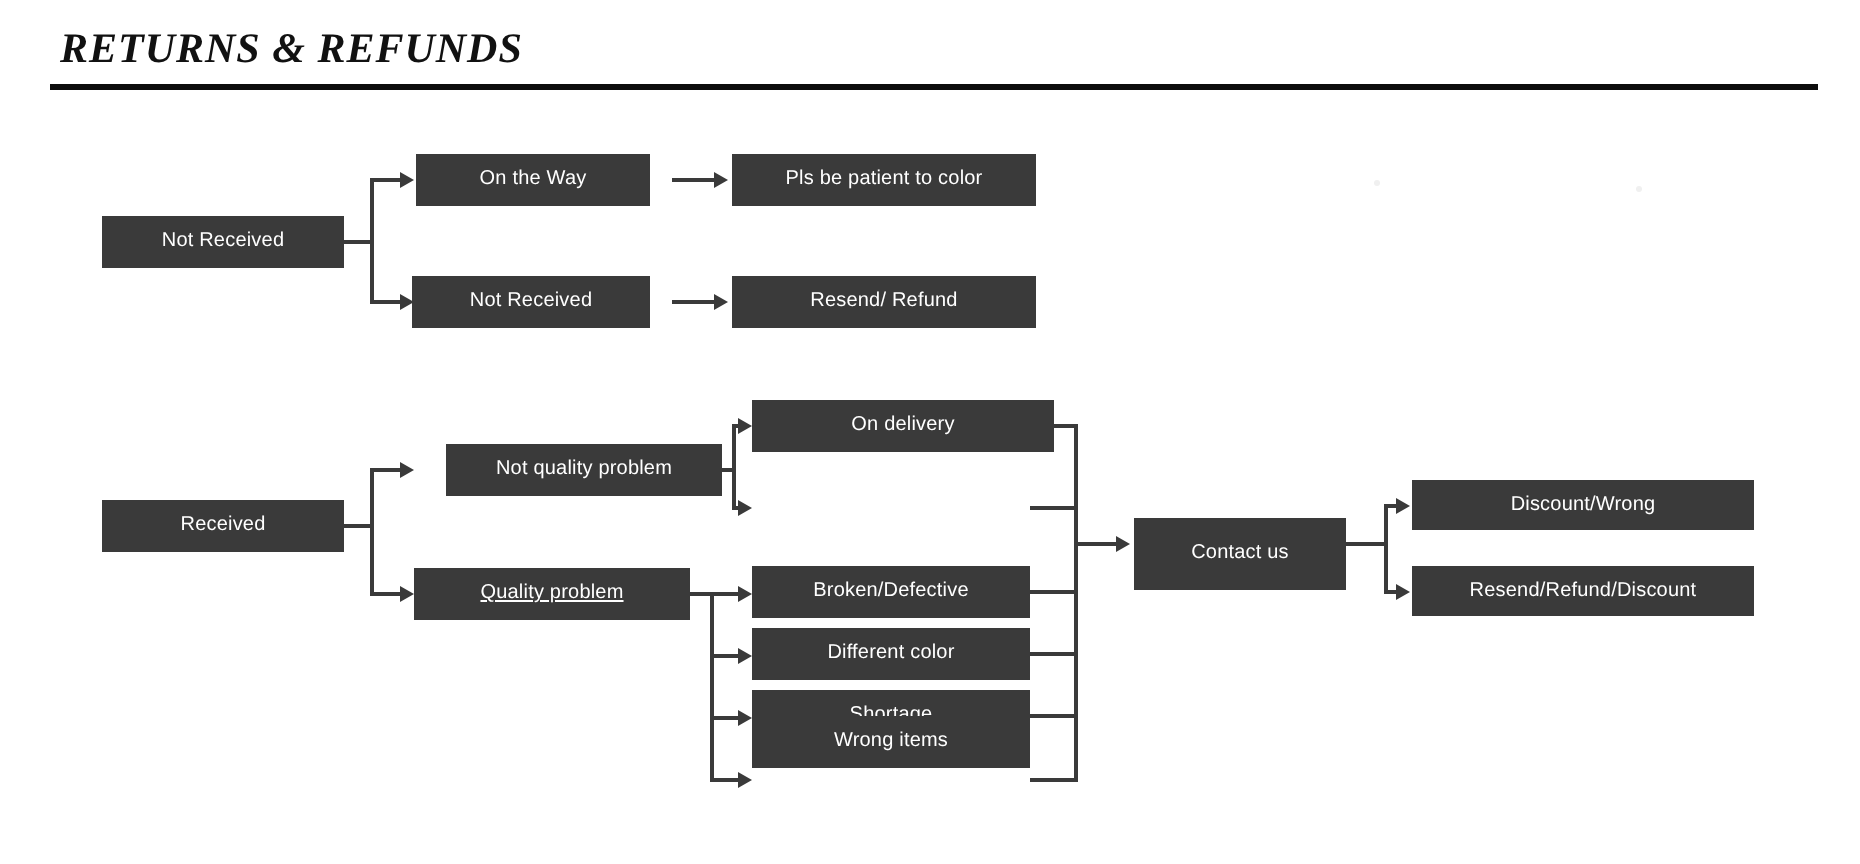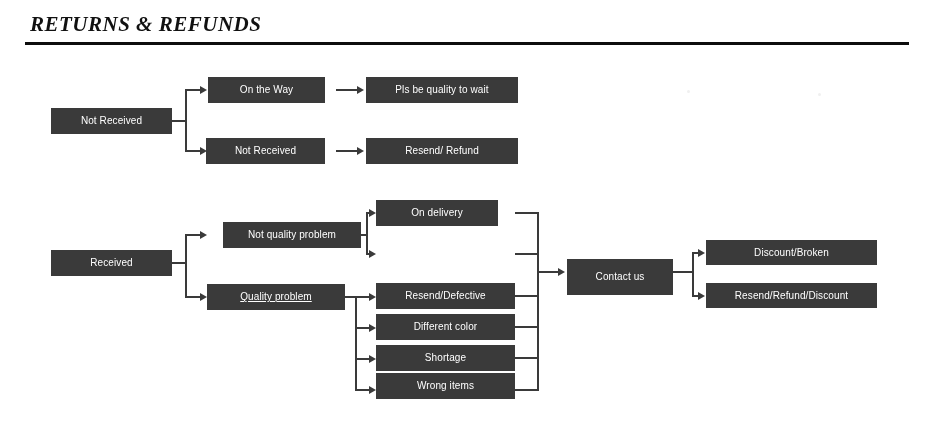--- a/index.html
+++ b/index.html
@@ -101,21 +101,21 @@
   <div class="arrow-r" style="left:200px; top:85.5px;"></div>
 
   <div class="hline" style="left:185px; top:150px; width:16px;"></div>
   <div class="arrow-r" style="left:200px; top:146.5px;"></div>
 
   <div class="node" style="left:208px; top:77px; width:117px; height:26px;">On the Way</div>
 
   <div class="hline" style="left:336px; top:89px; width:22px;"></div>
   <div class="arrow-r" style="left:357px; top:85.5px;"></div>
 
-  <div class="node" style="left:366px; top:77px; width:152px; height:26px;">Pls be quality to wait</div>
+  <div class="node" style="left:366px; top:77px; width:152px; height:26px;">Pls be patient to color</div>
 
   <div class="node" style="left:206px; top:138px; width:119px; height:26px;">Not Received</div>
 
   <div class="hline" style="left:336px; top:150px; width:22px;"></div>
   <div class="arrow-r" style="left:357px; top:146.5px;"></div>
 
   <div class="node" style="left:366px; top:138px; width:152px; height:26px;">Resend/ Refund</div>
 
   <div class="node" style="left:51px; top:250px; width:121px; height:26px;text-align:right;">Received</div>
 
@@ -143,26 +143,26 @@
   <div class="vline" style="left:355px; top:296px; height:94px;"></div>
   <div class="hline" style="left:355px; top:296px; width:17px;"></div>
   <div class="arrow-r" style="left:369px; top:292.5px;"></div>
   <div class="hline" style="left:355px; top:327px; width:17px;"></div>
   <div class="arrow-r" style="left:369px; top:323.5px;"></div>
   <div class="hline" style="left:355px; top:358px; width:17px;"></div>
   <div class="arrow-r" style="left:369px; top:354.5px;"></div>
   <div class="hline" style="left:355px; top:389px; width:17px;"></div>
   <div class="arrow-r" style="left:369px; top:385.5px;"></div>
 
-  <div class="node" style="left:376px; top:200px; width:122px; height:26px;">On delivery</div>
+  <div class="node" style="left:376px; top:200px; width:151px; height:26px;">On delivery</div>
 
-  <div class="node" style="left:376px; top:283px; width:139px; height:26px;">Resend/Defective</div>
+  <div class="node" style="left:376px; top:283px; width:139px; height:26px;">Broken/Defective</div>
   <div class="node" style="left:376px; top:314px; width:139px; height:26px;">Different color</div>
   <div class="node" style="left:376px; top:345px; width:139px; height:26px;">Shortage</div>
-  <div class="node" style="left:376px; top:373px; width:139px; height:26px;">Wrong items</div>
+  <div class="node" style="left:376px; top:358px; width:139px; height:26px;">Wrong items</div>
 
   <div class="hline" style="left:515px; top:212px; width:24px;"></div>
   <div class="hline" style="left:515px; top:253px; width:24px;"></div>
   <div class="hline" style="left:515px; top:295px; width:24px;"></div>
   <div class="hline" style="left:515px; top:326px; width:24px;"></div>
   <div class="hline" style="left:515px; top:357px; width:24px;"></div>
   <div class="hline" style="left:515px; top:389px; width:24px;"></div>
   <div class="vline" style="left:537px; top:212px; height:179px;"></div>
 
   <div class="hline" style="left:537px; top:271px; width:22px;"></div>
@@ -170,16 +170,16 @@
 
   <div class="node" style="left:567px; top:259px; width:106px; height:36px;">Contact us</div>
 
   <div class="hline" style="left:673px; top:271px; width:20px;"></div>
   <div class="vline" style="left:692px; top:252px; height:44px;"></div>
   <div class="hline" style="left:692px; top:252px; width:7px;"></div>
   <div class="arrow-r" style="left:698px; top:248.5px;"></div>
   <div class="hline" style="left:692px; top:295px; width:7px;"></div>
   <div class="arrow-r" style="left:698px; top:291.5px;"></div>
 
-  <div class="node" style="left:706px; top:240px; width:171px; height:25px;">Discount/Broken</div>
+  <div class="node" style="left:706px; top:240px; width:171px; height:25px;">Discount/Wrong</div>
   <div class="node" style="left:706px; top:283px; width:171px; height:25px;">Resend/Refund/Discount</div>
 
 </div>
 
 </body></html>

